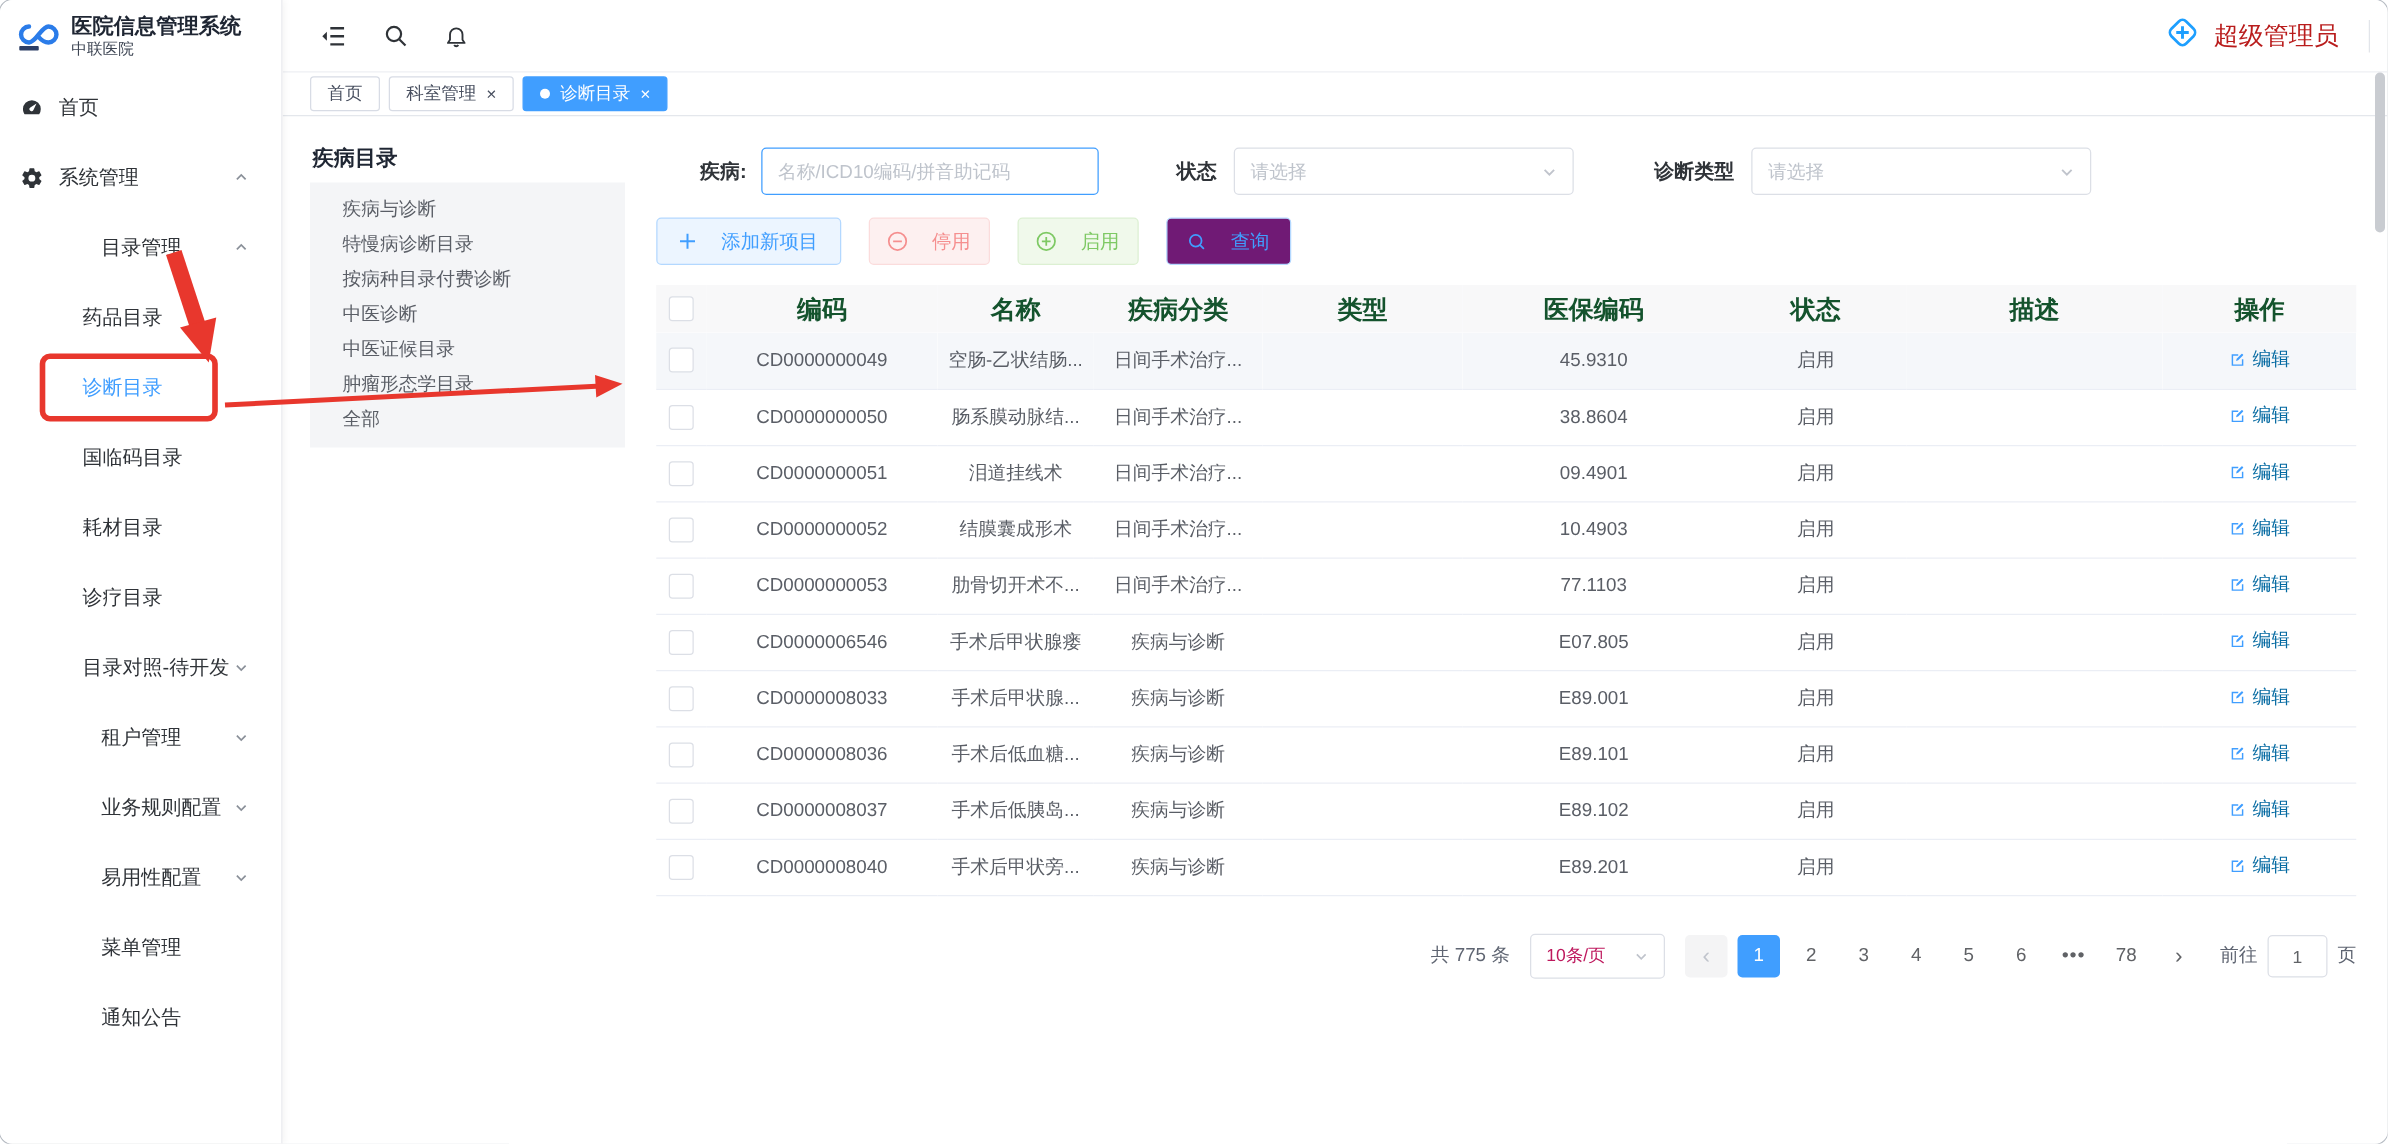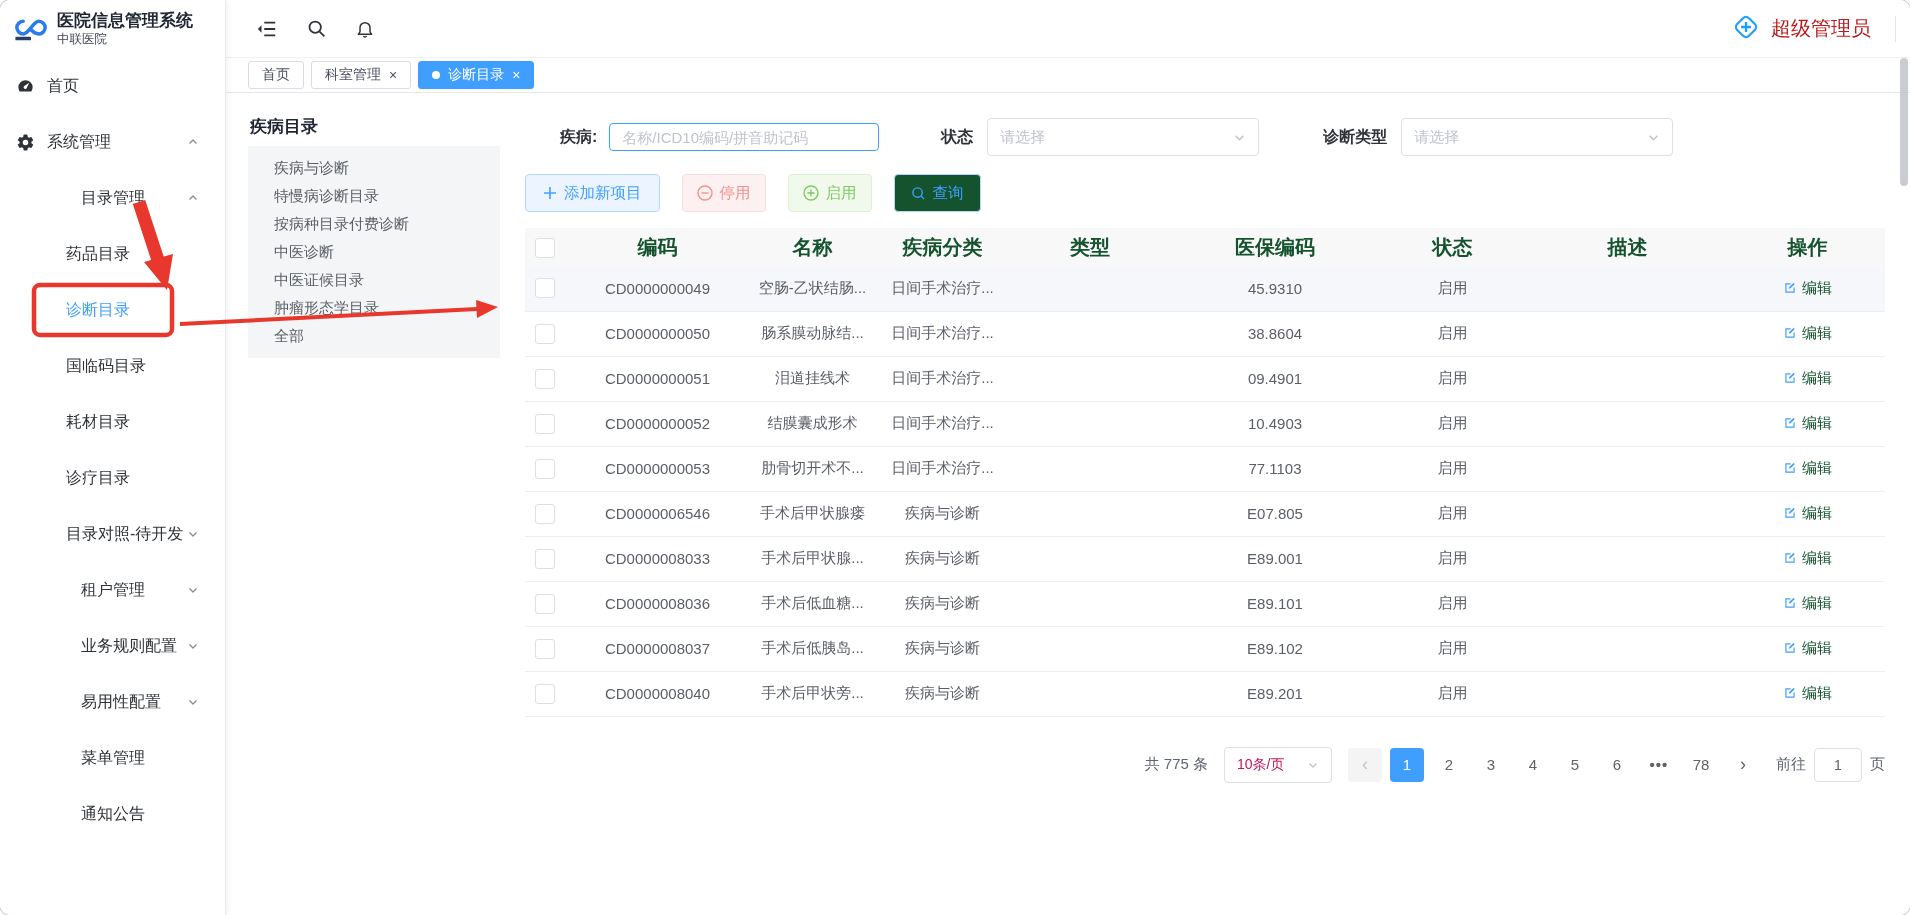--- a/index.html
+++ b/index.html
@@ -53,51 +53,51 @@
   .catalog { width:282px; flex:0 0 282px; padding:22px 0 0 22px; }
   .catalog-title { font-size:17px; font-weight:700; color:#1f2633; margin:0 0 8px 2px; }
   .catalog-list { background:#f4f5f7; width:252px; padding:8px 0; }
   .catalog-item { height:28px; line-height:28px; padding-left:26px; font-size:15px; color:#5a5e66; cursor:pointer; white-space:nowrap;}
 
   .workarea { flex:1; padding:25px 25px 0 0; margin-left:17px; }
 
   .filter-row { display:flex; align-items:center; height:38px; }
   .f-label { font-weight:700; font-size:16px; color:#2f3338; white-space:nowrap; }
   .lbl-disease { margin-left:35px; }
-  .disease-input { width:270px; height:28px; margin-left:12px; border:1px solid #409eff; border-radius:4px;
+  .disease-input { width:270px; height:38px; margin-left:12px; border:1px solid #409eff; border-radius:4px;
                    padding:0 12px; font-size:15px; color:#303133; outline:none;
                    font-family:"Liberation Sans","DejaVu Sans",sans-serif;}
   .disease-input::placeholder { color:#bfc4cc; }
   .lbl-status { margin-left:62px; }
   .select { height:38px; border:1px solid #dcdfe6; border-radius:4px; background:#fff;
             display:flex; align-items:center; padding:0 12px; font-size:15px; color:#bfc4cc; cursor:pointer;}
   .select .sel-chev { margin-left:auto; }
   .sel-status { width:272px; margin-left:14px; }
   .lbl-type { margin-left:64px; }
   .sel-type { width:272px; margin-left:14px; }
 
   .btn-row { margin-top:18px; display:flex; gap:22px; }
   .btn { height:38px; border-radius:4px; font-size:15.5px; display:inline-flex; align-items:center;
-         gap:7px; padding:0 17px; border:1px solid transparent; cursor:pointer; white-space:nowrap;
+         gap:20px; padding:0 17px; border:1px solid transparent; cursor:pointer; white-space:nowrap;
          font-family:"Liberation Sans","DejaVu Sans",sans-serif; background:none;}
   .btn-add    { background:#ecf5ff; border-color:#b3d8ff; color:#409eff; }
   .btn-stop   { background:#fdf0f0; border-color:#fbdcdc; color:#f58f8f; padding:0 14px;}
   .btn-enable { background:#f0f9eb; border-color:#dcf0d2; color:#7ec964; padding:0 14px;}
-  .btn-query  { background:#14532d; border-color:#b3d8ff; color:#409eff; padding:0 16px;}
+  .btn-query  { background:#701a75; border-color:#b3d8ff; color:#409eff; padding:0 16px;}
 
   table { margin-top:16px; width:100%; border-collapse:collapse; table-layout:fixed;
           font-size:15px; color:#5a5e66; }
   thead tr { background:#f8f8f9; height:38px; }
   th { color:#14532d; font-weight:700; text-align:center; font-size:20px; }
   tbody tr { height:45px; border-bottom:1px solid #ebeef5; }
   tbody tr.hovered { background:#f5f7fa; }
   td { text-align:center; overflow:hidden; white-space:nowrap; }
   .cbx { width:20px; height:20px; border:1.5px solid #dcdfe6; border-radius:3px; background:#fff;
          display:inline-block; vertical-align:middle; cursor:pointer;}
-  .edit-link { color:#14532d; display:inline-flex; align-items:center; gap:5px; cursor:pointer; text-decoration:none;}
+  .edit-link { color:#0369a1; display:inline-flex; align-items:center; gap:5px; cursor:pointer; text-decoration:none;}
 
   .pagination { margin-top:30px; display:flex; align-items:center; justify-content:flex-end; font-size:15px; color:#5f6572;}
   .pg-total { margin-right:16px; }
   .pg-size { width:108px; height:36px; font-size:14px; color:#606266; }
   .pg-btn { min-width:34px; height:34px; border-radius:4px; display:flex; align-items:center; justify-content:center;
             font-size:15px; color:#606266; cursor:pointer; margin-left:8px; }
   .pg-prev { background:#f4f4f5; color:#c0c4cc; margin-left:16px; font-size:18px;}
   .pg-next { font-size:18px; }
   .pg-btn.active { background:#409eff; color:#fff; }
   .pg-dots { letter-spacing:1px; font-weight:bold; color:#606266;}

